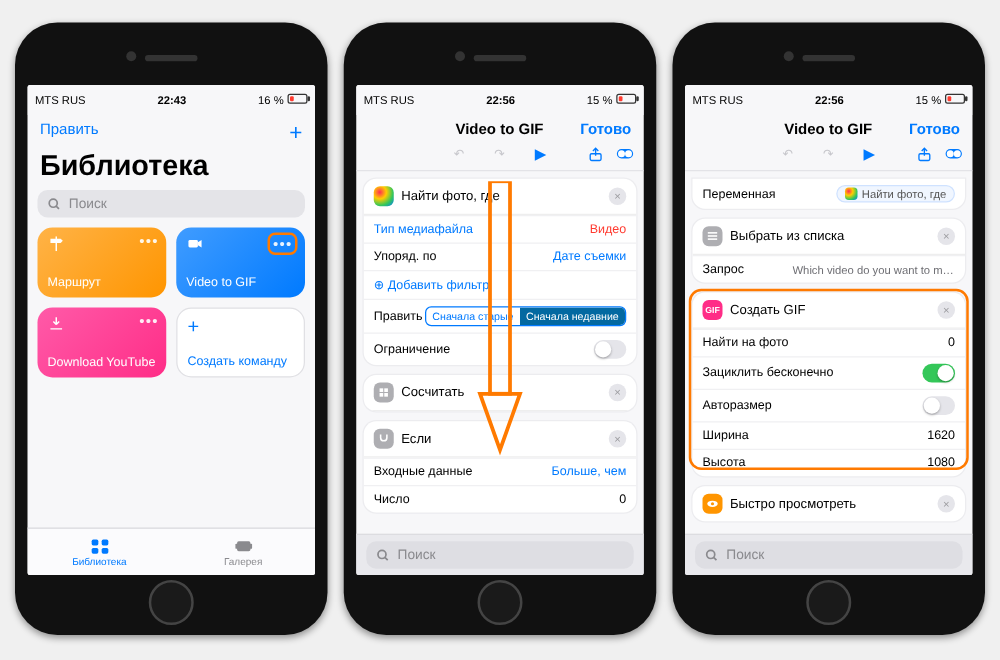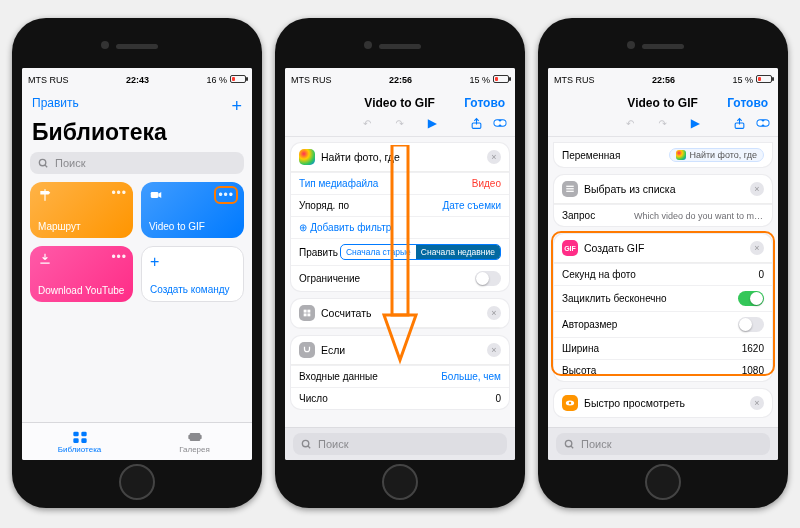--- a/index.html
+++ b/index.html
@@ -357,21 +357,21 @@
       </div>
 
       <div style="position:relative;">
         <div class="card">
           <div class="card-hdr">
             <span class="chip chip-pink" style="font-size:7px;font-weight:700;">GIF</span>
             <span>Создать GIF</span>
             <span class="x-btn">×</span>
           </div>
           <div class="row">
-            <span>Секунд на фото</span>
+            <span>Найти на фото</span>
             <span>0</span>
           </div>
           <div class="row">
             <span>Зациклить бесконечно</span>
             <span class="sw on"></span>
           </div>
           <div class="row">
             <span>Авторазмер</span>
             <span class="sw"></span>
           </div>

